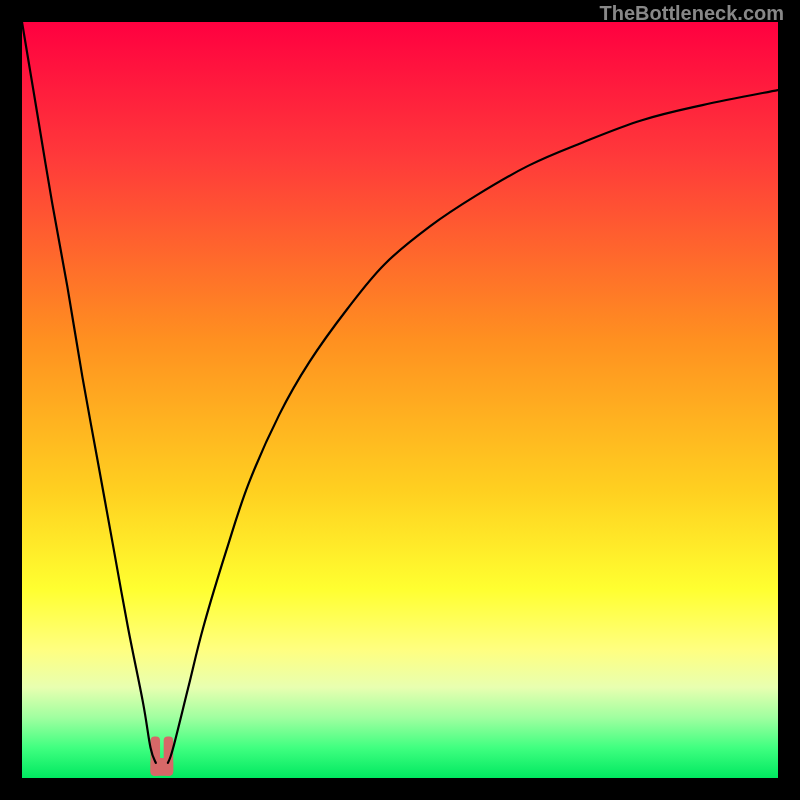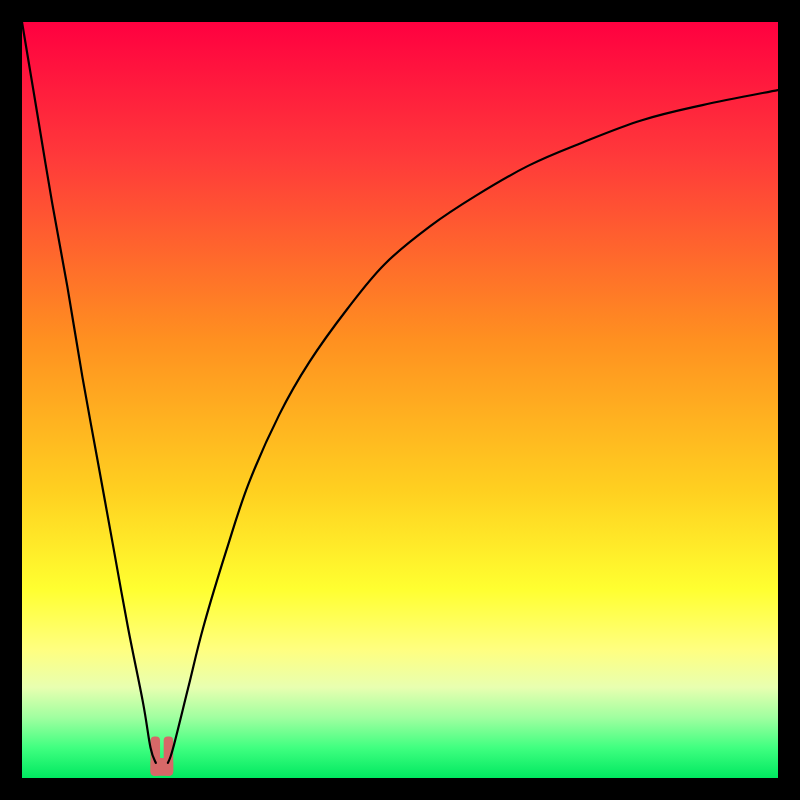--- a/index.html
+++ b/index.html
@@ -33,20 +33,21 @@
       height: 756px;
     }
     svg {
       display: block;
     }
   </style>
 </head>
 <body>
 
 <div class="container">
+  <div class="watermark">TheBottleneck.com</div>
   <div class="plot-area">
     <svg id="chart-svg" width="756" height="756" viewBox="0 0 756 756">
         <defs>
           <linearGradient id="bg-grad" x1="0" y1="0" x2="0" y2="1">
             <stop offset="0%" stop-color="#ff0040"></stop>
             <stop offset="18%" stop-color="#ff3a3a"></stop>
             <stop offset="42%" stop-color="#ff9020"></stop>
             <stop offset="62%" stop-color="#ffd020"></stop>
             <stop offset="75%" stop-color="#ffff30"></stop>
             <stop offset="83%" stop-color="#ffff80"></stop>

